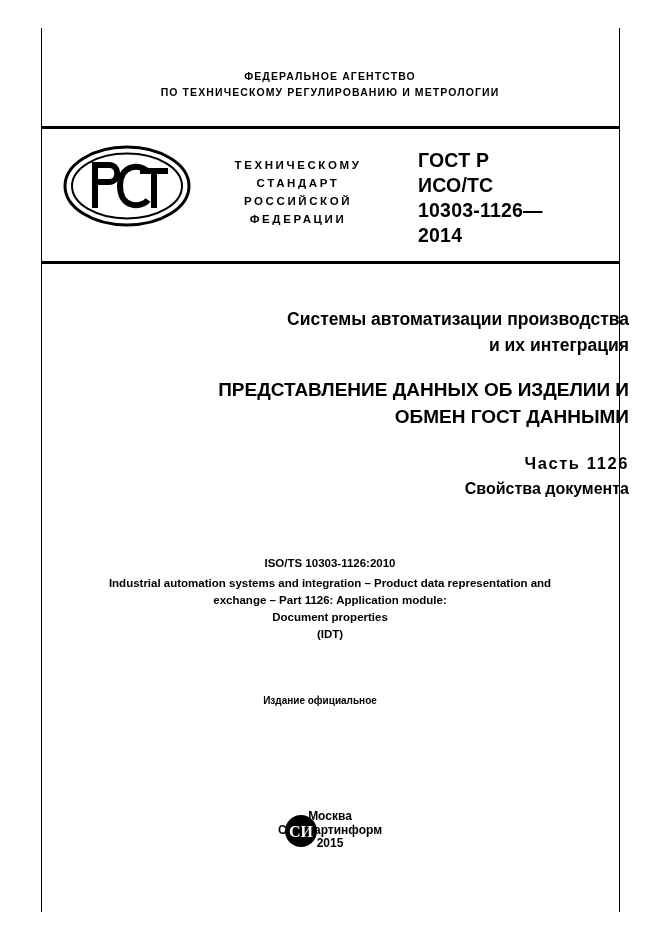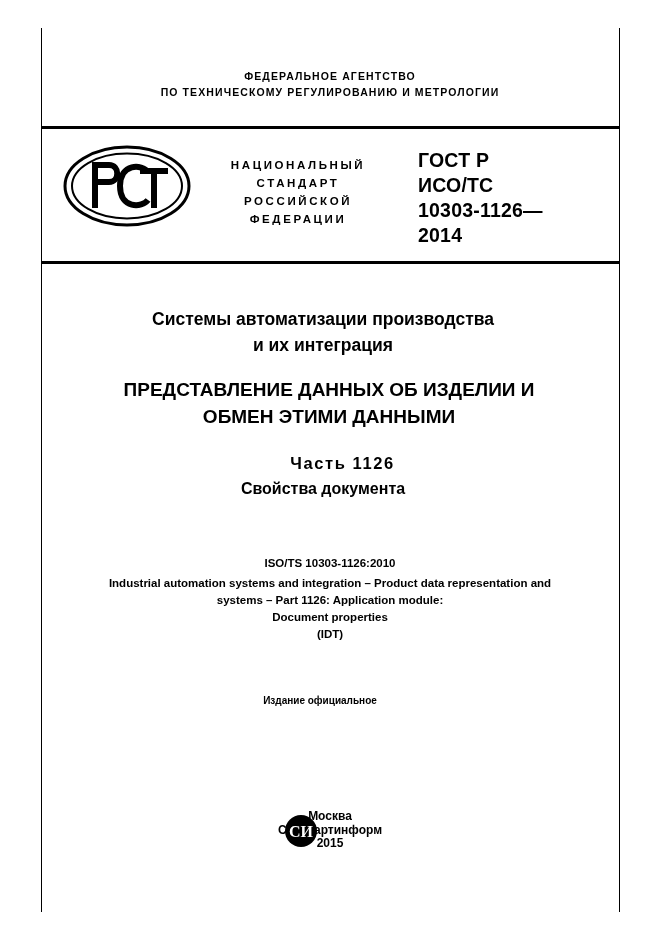--- a/index.html
+++ b/index.html
@@ -81,24 +81,24 @@
     top: 148px;
     width: 200px;
     font-size: 19.5px;
     font-weight: bold;
     line-height: 25px;
     letter-spacing: 0.2px;
   }
 
   .title-block {
     position: absolute;
-    left: 34px;
+    left: 51px;
     top: 306px;
     width: 578px;
-    text-align: center;
+    text-align: right;
   }
   .t-line1 {
     font-size: 17.5px;
     font-weight: bold;
     line-height: 26px;
   }
   .t-main {
     margin-top: 18px;
     font-size: 19px;
     font-weight: bold;
@@ -191,46 +191,46 @@
 
       <path d="M33 64 L33 21 L47 21 C58 21 58 38 47 38 L33 38" fill="none" stroke="#000" stroke-width="6"></path>
 
       <path d="M86 28 C80 20 58 19 58 42 C58 65 80 64 86 56" fill="none" stroke="#000" stroke-width="6"></path>
 
       <path d="M78 27 L106 27 M92 27 L92 64" fill="none" stroke="#000" stroke-width="6"></path>
     </svg>
   </div>
 
   <div class="nat-std">
-    <div>НАЦИОНАЛЬНЫЙ</div>
+    <div>ТЕХНИЧЕСКОМУ</div>
     <div>СТАНДАРТ</div>
     <div>РОССИЙСКОЙ</div>
     <div>ФЕДЕРАЦИИ</div>
   </div>
 
   <div class="gost-code">
     <div>ГОСТ Р</div>
     <div>ИСО/ТС</div>
     <div>10303-1126—</div>
     <div>2014</div>
   </div>
 
   <div class="title-block">
     <div class="t-line1">Системы автоматизации производства</div>
     <div class="t-line1">и их интеграция</div>
     <div class="t-main">ПРЕДСТАВЛЕНИЕ ДАННЫХ ОБ ИЗДЕЛИИ И</div>
-    <div class="t-main" style="margin-top:0">ОБМЕН ЭТИМИ ДАННЫМИ</div>
+    <div class="t-main" style="margin-top:0">ОБМЕН ГОСТ ДАННЫМИ</div>
     <div class="t-part">Часть 1126</div>
     <div class="t-sub">Свойства документа</div>
   </div>
 
   <div class="iso-block">
     <div class="iso-id">ISO/TS 10303-1126:2010</div>
     <div>Industrial automation systems and integration – Product data representation and</div>
-    <div>systems – Part 1126: Application module:</div>
+    <div>exchange – Part 1126: Application module:</div>
     <div>Document properties</div>
     <div>(IDT)</div>
   </div>
 
   <div class="official">Издание официальное</div>
 
   <div class="publisher">
     <span class="pub-inner">
       <span class="pub-logo">
         <svg width="34" height="34" viewBox="0 0 34 34" xmlns="http://www.w3.org/2000/svg">

